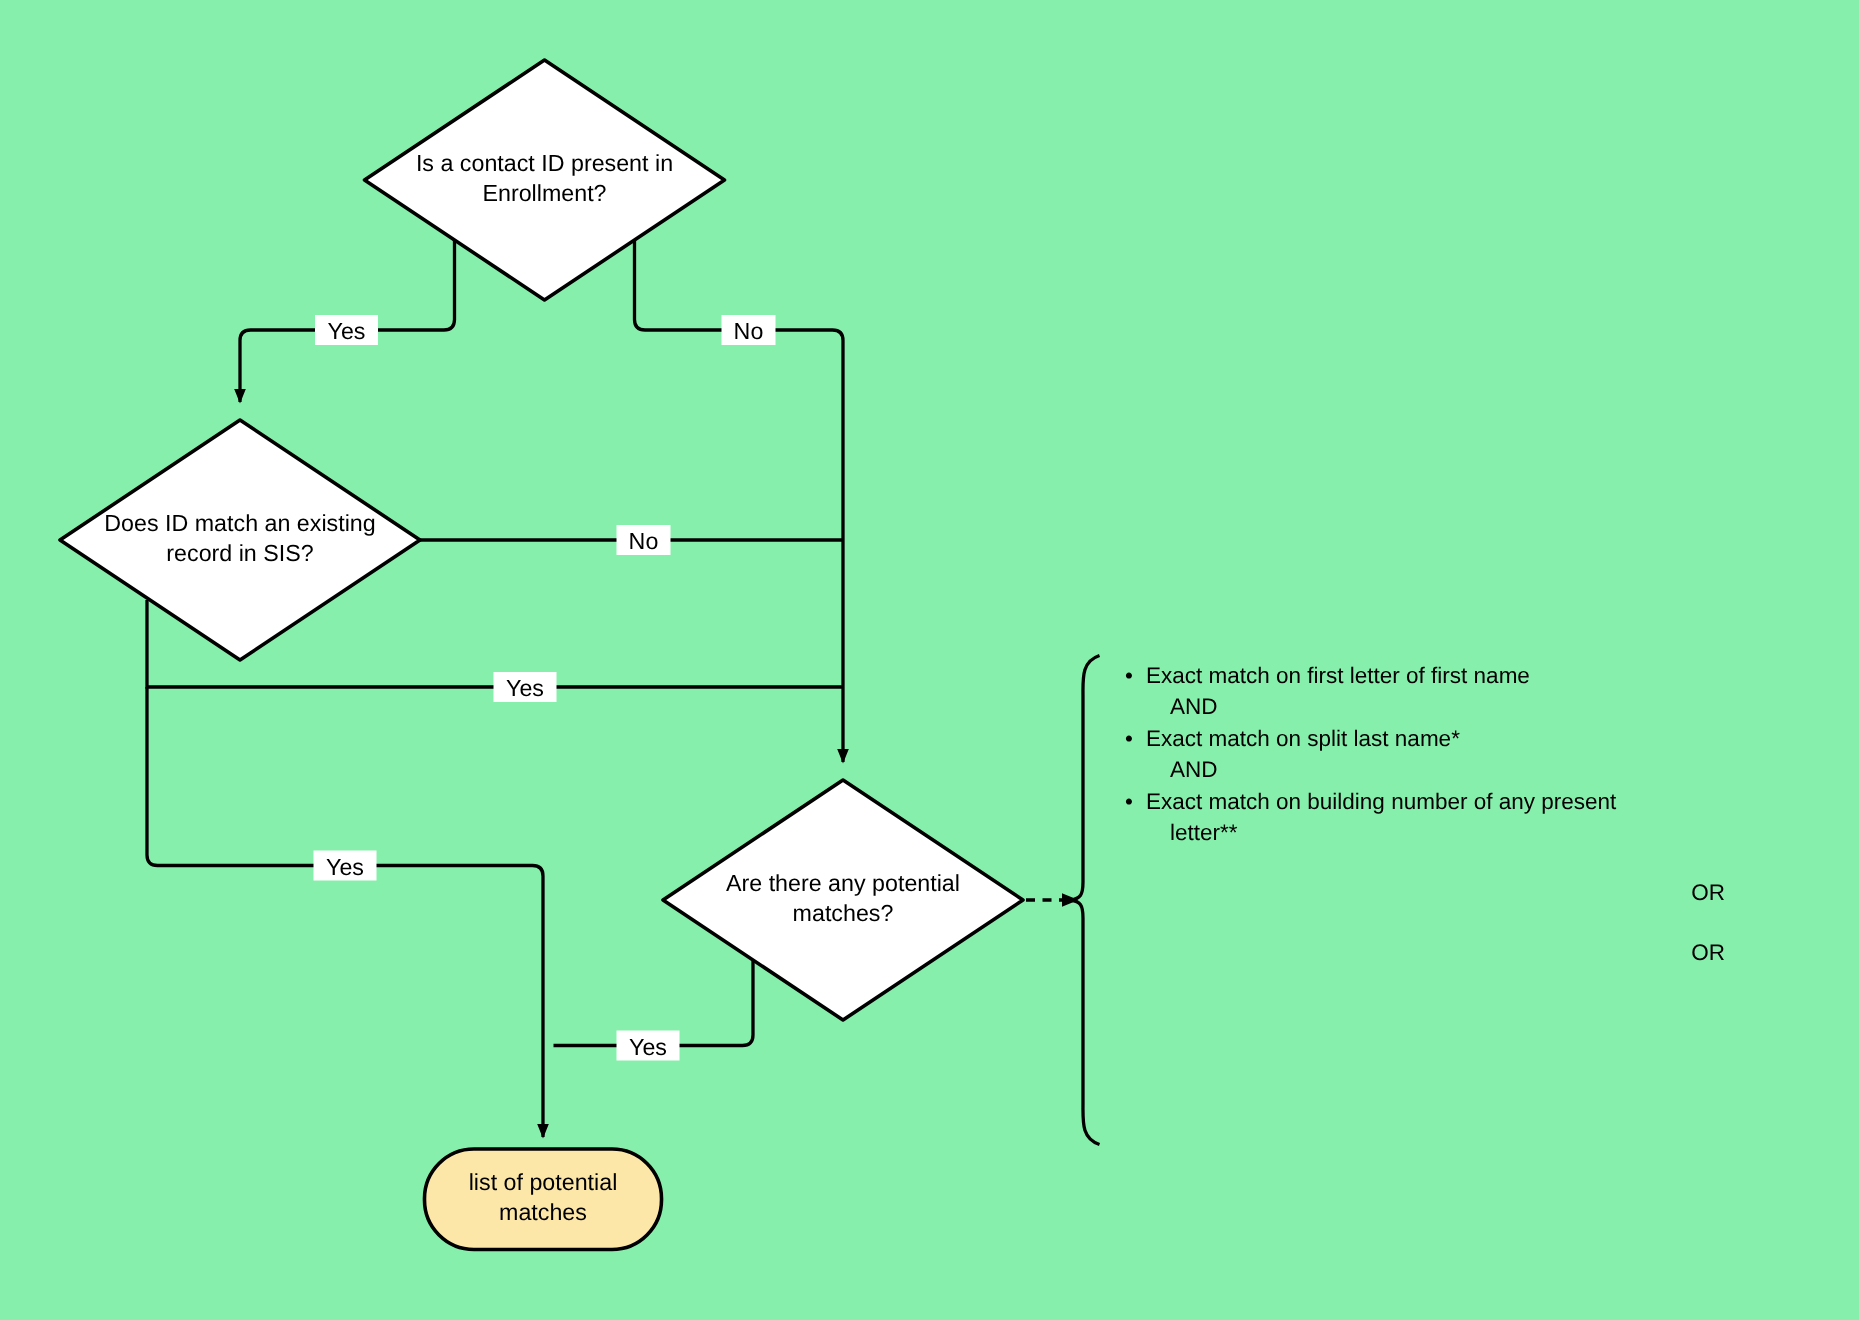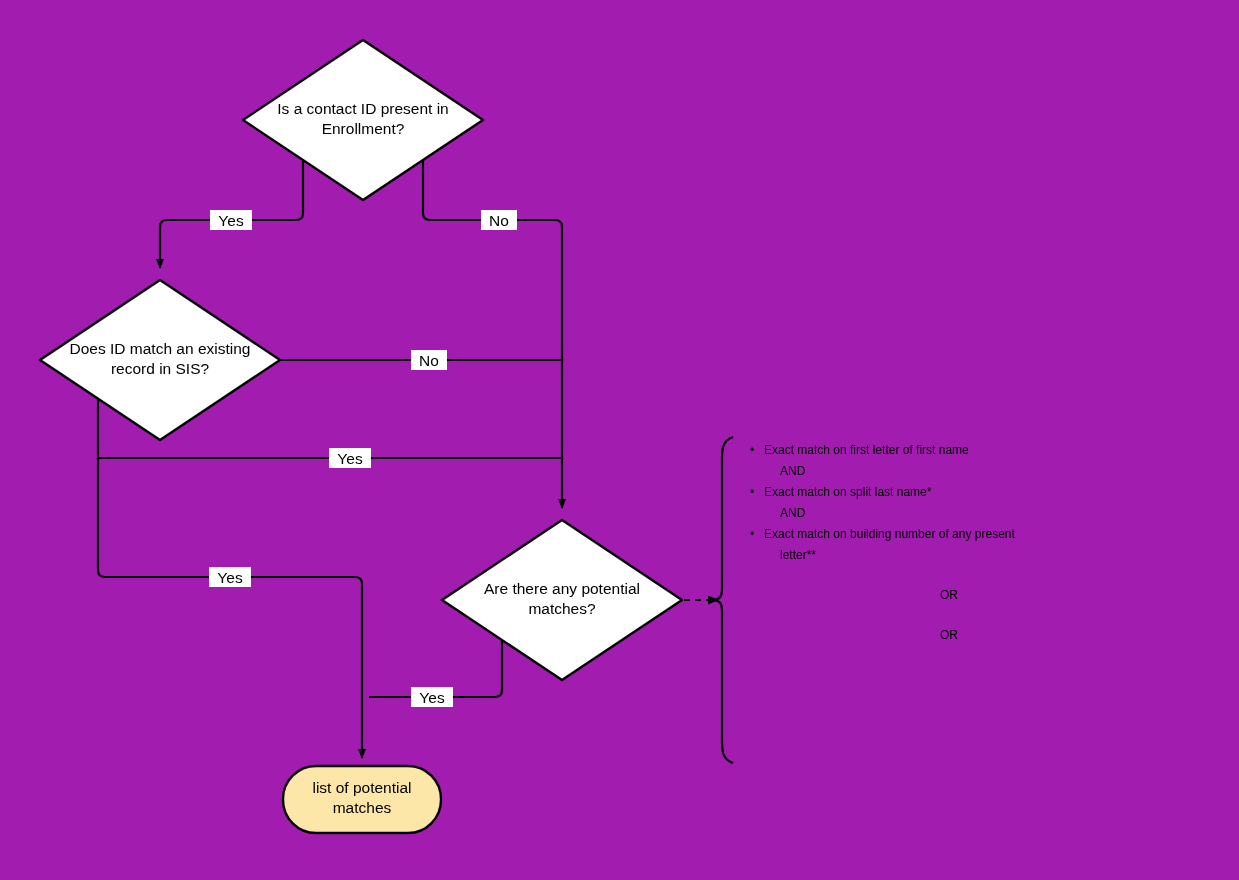--- a/index.html
+++ b/index.html
@@ -8,21 +8,21 @@
     background: #ffffff;
   }
   body {
     font-family: "Liberation Sans", sans-serif;
     color: #000000;
   }
   #canvas {
     position: relative;
     width: 1239px;
     height: 880px;
-    background: #a21caf;
+    background: #86efac;
     overflow: hidden;
   }
   #flow-svg {
     position: absolute;
     top: 0;
     left: 0;
     width: 1239px;
     height: 880px;
   }
   .node-text {
@@ -63,21 +63,21 @@
     stroke: #000000;
     stroke-width: 2.2;
   }
 
   
   #criteria-block {
     position: absolute;
     left: 748px;
     top: 440px;
     width: 440px;
-    font-size: 12px;
+    font-size: 15px;
     line-height: 21px;
     color: #000000;
   }
   #criteria-block ul {
     list-style: none;
     margin: 0;
     padding: 0;
   }
   #criteria-block li {
     position: relative;
@@ -87,21 +87,21 @@
   #criteria-block li::before {
     content: "•";
     position: absolute;
     left: 2px;
     top: 0;
   }
   #criteria-block .cont {
     padding-left: 16px;
   }
   #criteria-block .or-row {
-    text-align: center;
+    text-align: right;
     margin: 19px 0 18px 0;
     padding-right: 38px;
   }
 </style>
 </head>
 <body>
 
 <div id="canvas">
 
   <svg id="flow-svg" viewBox="0 0 1239 880" xmlns="http://www.w3.org/2000/svg">

